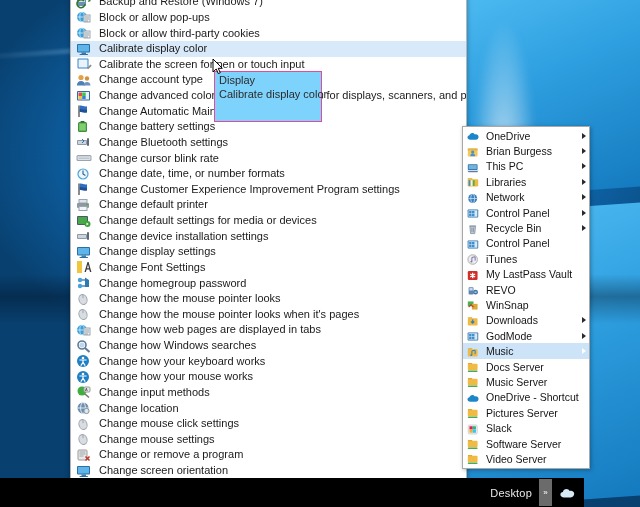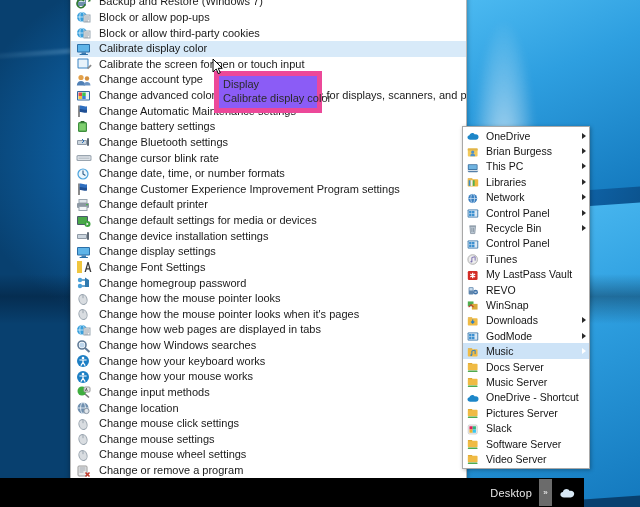--- a/index.html
+++ b/index.html
@@ -85,22 +85,22 @@
     display:flex;align-items:center;justify-content:center;
   }
   #gm-scrollfooter .arrow{
     width:0;height:0;border-left:4px solid transparent;border-right:4px solid transparent;
     border-top:4px solid #3a3a3a;
   }
 
   
   #tooltip{
     position:absolute;left:214px;top:71px;width:108px;
-    background:#8b5cf6;border:5px solid #ec4899;
-    padding:2px 4px 3px 4px;box-sizing:border-box;
+    background:#7dd3fc;border:1px solid #ec4899;
+    padding:2px 4px 20px 4px;box-sizing:border-box;
   }
   #tooltip .tt-line{font-size:11px;color:#2b2b2b;line-height:13.5px;white-space:nowrap;}
 
   
   #cursor{position:absolute;left:212px;top:58px;width:12px;height:18px;pointer-events:none;}
 
   
   #context-menu{
     position:absolute;left:462px;top:126px;width:128px;
     background:#ffffff;border:1px solid #a8a8a8;box-shadow:1px 1px 4px rgba(0,0,0,.3);
@@ -378,27 +378,20 @@
             <path d="M7,3 L7,6.2" stroke="#9aa5af" stroke-width="1"></path>
           </svg></span>
         <span class="gm-text">Change mouse click settings</span>
       </div>
       <div class="gm-row">
         <span class="gm-icon"><svg width="16" height="14" viewBox="0 0 16 14">
             <ellipse cx="7" cy="7.5" rx="4" ry="5" fill="#d9dde1" stroke="#9aa5af" transform="rotate(-20 7 7.5)"></ellipse>
             <path d="M7,3 L7,6.2" stroke="#9aa5af" stroke-width="1"></path>
           </svg></span>
         <span class="gm-text">Change mouse settings</span>
-      </div>
-      <div class="gm-row">
-        <span class="gm-icon"><svg width="16" height="14" viewBox="0 0 16 14">
-            <ellipse cx="7" cy="7.5" rx="4" ry="5" fill="#d9dde1" stroke="#9aa5af" transform="rotate(-20 7 7.5)"></ellipse>
-            <path d="M7,3 L7,6.2" stroke="#9aa5af" stroke-width="1"></path>
-          </svg></span>
-        <span class="gm-text">Change mouse wheel settings</span>
       </div>
       <div class="gm-row">
         <span class="gm-icon"><svg width="16" height="14" viewBox="0 0 16 14">
             <rect x="2" y="2" width="9" height="10" rx="1" fill="#e8e8e8" stroke="#9a9a9a"></rect>
             <path d="M3.5,4h6M3.5,6h6M3.5,8h4" stroke="#8a95a0" stroke-width=".8"></path>
             <path d="M9.5,8.5 l4,4" stroke="#c0392b" stroke-width="1.6"></path>
             <path d="M13.5,8.5 l-4,4" stroke="#c0392b" stroke-width="1.6"></path>
           </svg></span>
         <span class="gm-text">Change or remove a program</span>
       </div>

